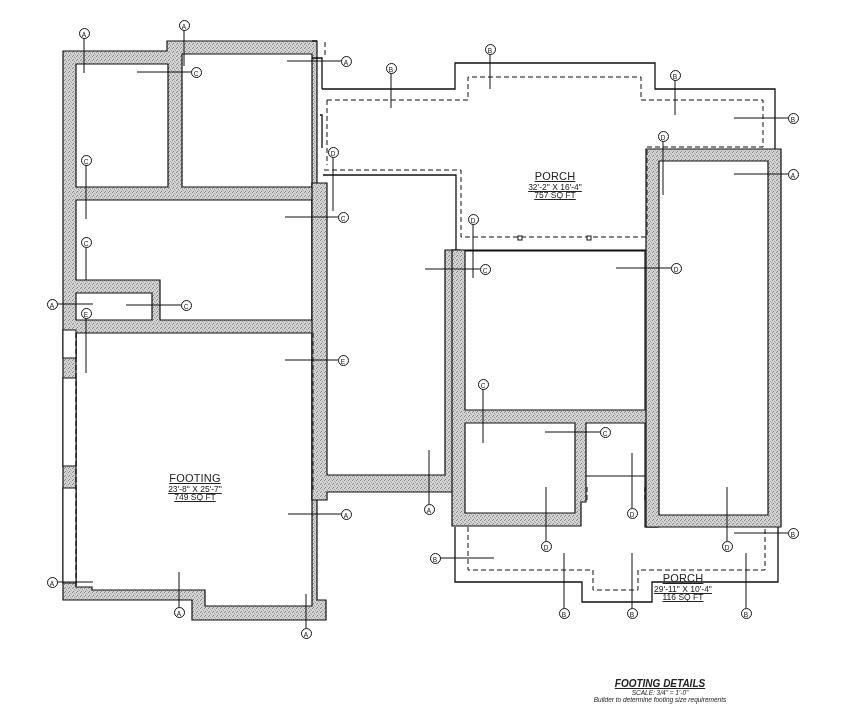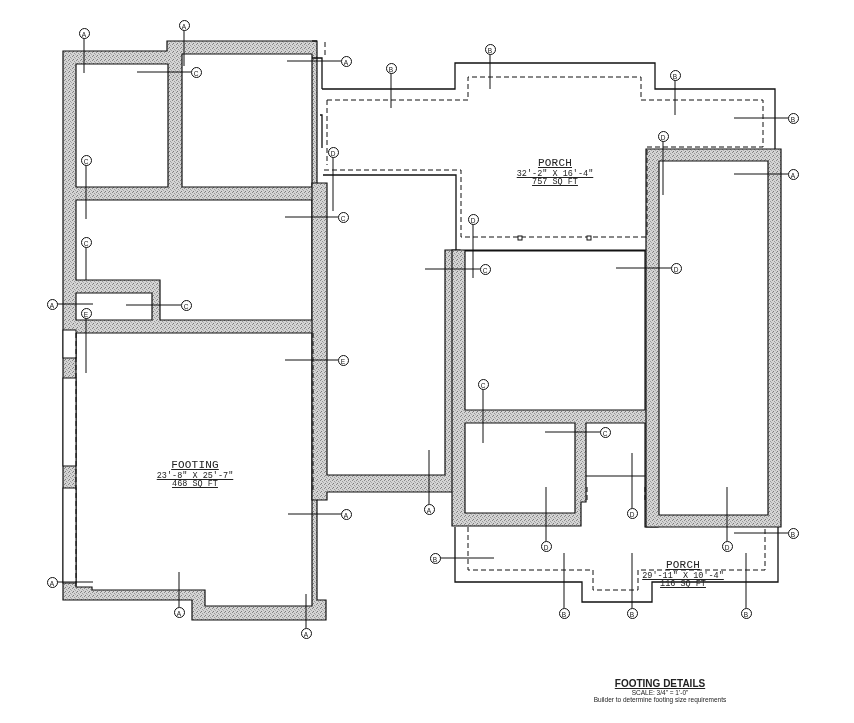--- a/index.html
+++ b/index.html
@@ -1,21 +1,21 @@
 <!DOCTYPE html>
 <html><head>
 <meta charset="utf-8">
 <style>
   html,body{margin:0;padding:0;background:#ffffff;}
   body{width:854px;height:723px;position:relative;overflow:hidden;font-family:"Liberation Sans",sans-serif;color:#111;}
   #plan{position:absolute;left:0;top:0;width:854px;height:723px;}
-  .lbl{position:absolute;text-align:center;font-family:Liberation Mono, monospace;color:#222;line-height:1.05;}
+  .lbl{position:absolute;text-align:center;font-family:Liberation Sans, sans-serif;color:#222;line-height:1.05;margin-top:13px;}
   .lbl .t{font-size:11px;text-decoration:underline;letter-spacing:0.2px;display:block;}
   .lbl .s{font-size:8.5px;text-decoration:underline;display:block;}
-  .title-block{position:absolute;left:560px;top:678px;width:200px;text-align:center;}
+  .title-block{position:absolute;left:560px;top:678px;width:200px;text-align:center;font-style:italic;}
   .title-block .h{font-size:10px;font-weight:bold;text-decoration:underline;display:block;color:#222;}
   .title-block .sc{font-size:6.5px;display:block;color:#222;}
   .title-block .note{font-size:6.5px;display:block;color:#222;}
   .tag{position:absolute;width:11px;height:11px;border-radius:50%;border:1px solid #111;background:#fff;font-size:6.5px;line-height:11px;text-align:center;font-family:"Liberation Sans",sans-serif;color:#111;box-sizing:border-box;}
 </style>
 </head>
 <body>
 
 <svg id="plan" viewBox="0 0 854 723" xmlns="http://www.w3.org/2000/svg">
   <defs>
@@ -160,21 +160,21 @@
 
 <div class="lbl" style="left:500px;top:158px;width:110px;">
   <span class="t">PORCH</span>
   <span class="s">32'-2" X 16'-4"</span>
   <span class="s">757 SQ FT</span>
 </div>
 
 <div class="lbl" style="left:140px;top:460px;width:110px;">
   <span class="t">FOOTING</span>
   <span class="s">23'-8" X 25'-7"</span>
-  <span class="s">468 SQ FT</span>
+  <span class="s">749 SQ FT</span>
 </div>
 
 <div class="lbl" style="left:628px;top:560px;width:110px;">
   <span class="t">PORCH</span>
   <span class="s">29'-11" X 10'-4"</span>
   <span class="s">116 SQ FT</span>
 </div>
 
 <div class="title-block">
   <span class="h">FOOTING DETAILS</span>

